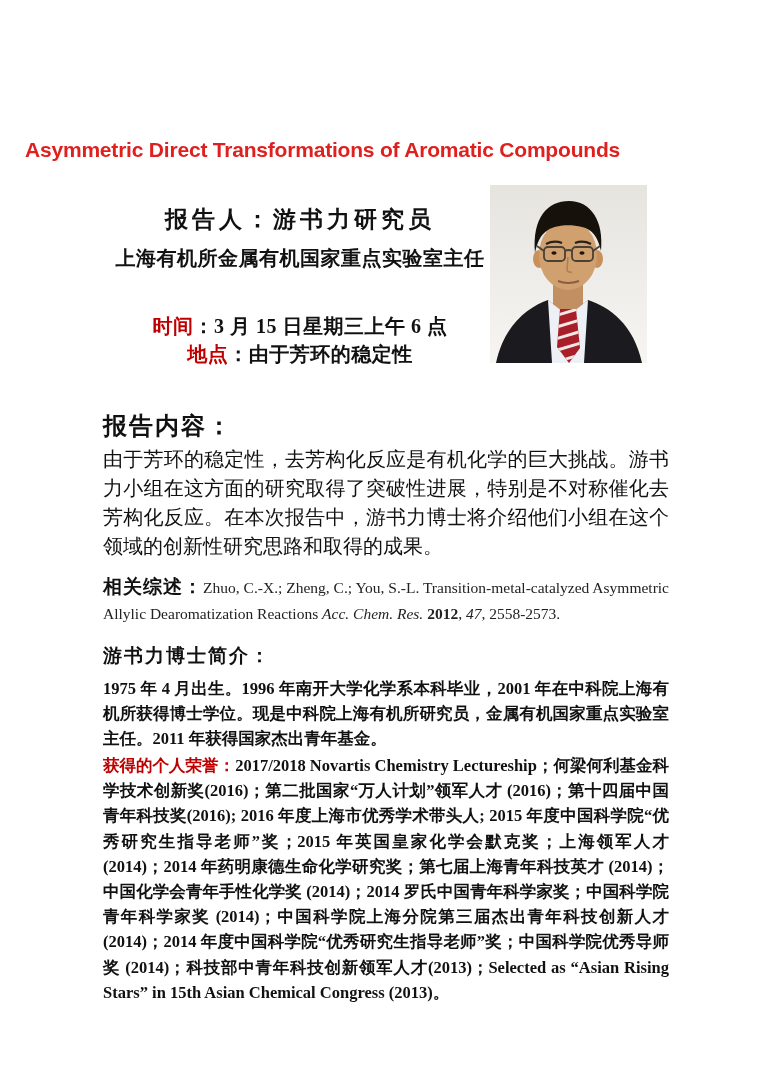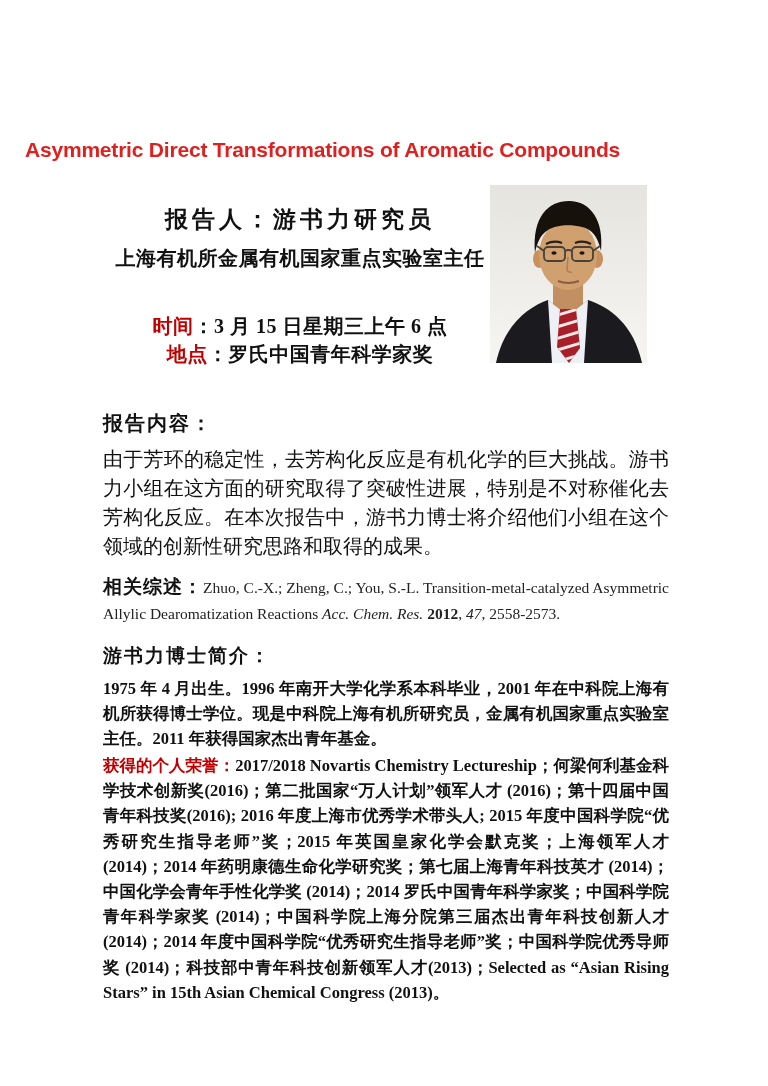--- a/index.html
+++ b/index.html
@@ -63,21 +63,21 @@
   .photo-frame {
     position: absolute;
     left: 490px; top: 185px;
     width: 157px; height: 178px;
     overflow: hidden;
   }
   .section-heading {
     position: absolute;
     left: 103px;
     font-weight: bold;
-    font-size: 20px;
+    font-size: 24px;
     letter-spacing: 2px;
     color: #111;
   }
   .abstract-heading { top: 410px; }
   .abstract-body {
     position: absolute;
     left: 103px; top: 445px; width: 566px;
     font-size: 20px;
     line-height: 29px;
     text-align: justify;
@@ -128,21 +128,21 @@
 <body>
 
 <div class="page">
 
   <div class="title">Asymmetric Direct Transformations of Aromatic Compounds</div>
 
   <div class="speaker-col">
     <div class="speaker-name">报告人：游书力研究员</div>
     <div class="speaker-affil">上海有机所金属有机国家重点实验室主任</div>
     <div class="time-line"><span class="red-label">时间</span><span>：3 月 15 日星期三上午 6 点</span></div>
-    <div class="place-line"><span class="red-label">地点</span><span>：罗氏中国青年科学家奖</span></div>
+    <div class="place-line"><span class="red-label">地点</span><span>：由于芳环的稳定性</span></div>
   </div>
 
   <div class="photo-frame">
     <svg width="157" height="178" viewBox="0 0 157 178" xmlns="http://www.w3.org/2000/svg">
       <defs>
         <linearGradient id="bgGrad" x1="0" y1="0" x2="0" y2="1">
           <stop offset="0" stop-color="#e6e4df"></stop>
           <stop offset="1" stop-color="#f6f5f2"></stop>
         </linearGradient>
         <clipPath id="tieClip">

